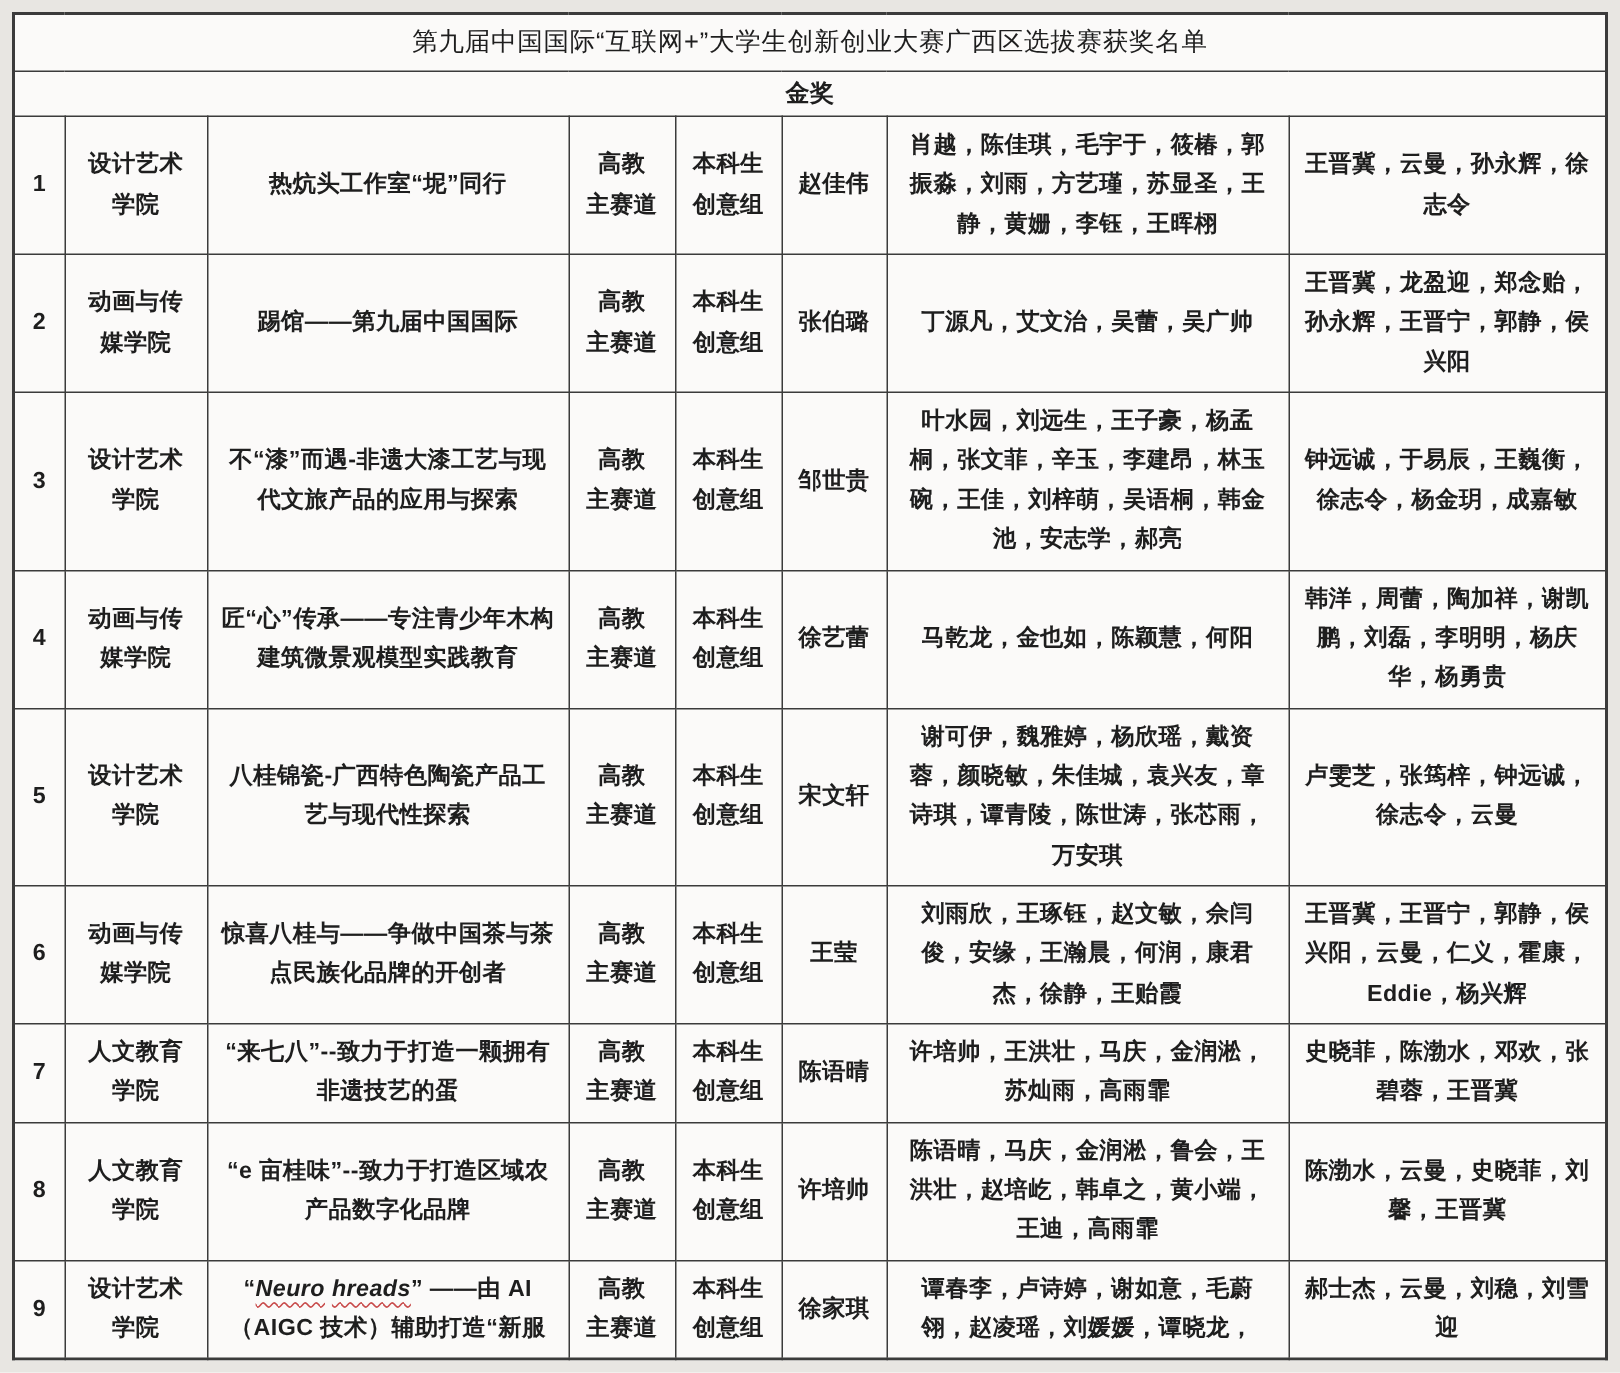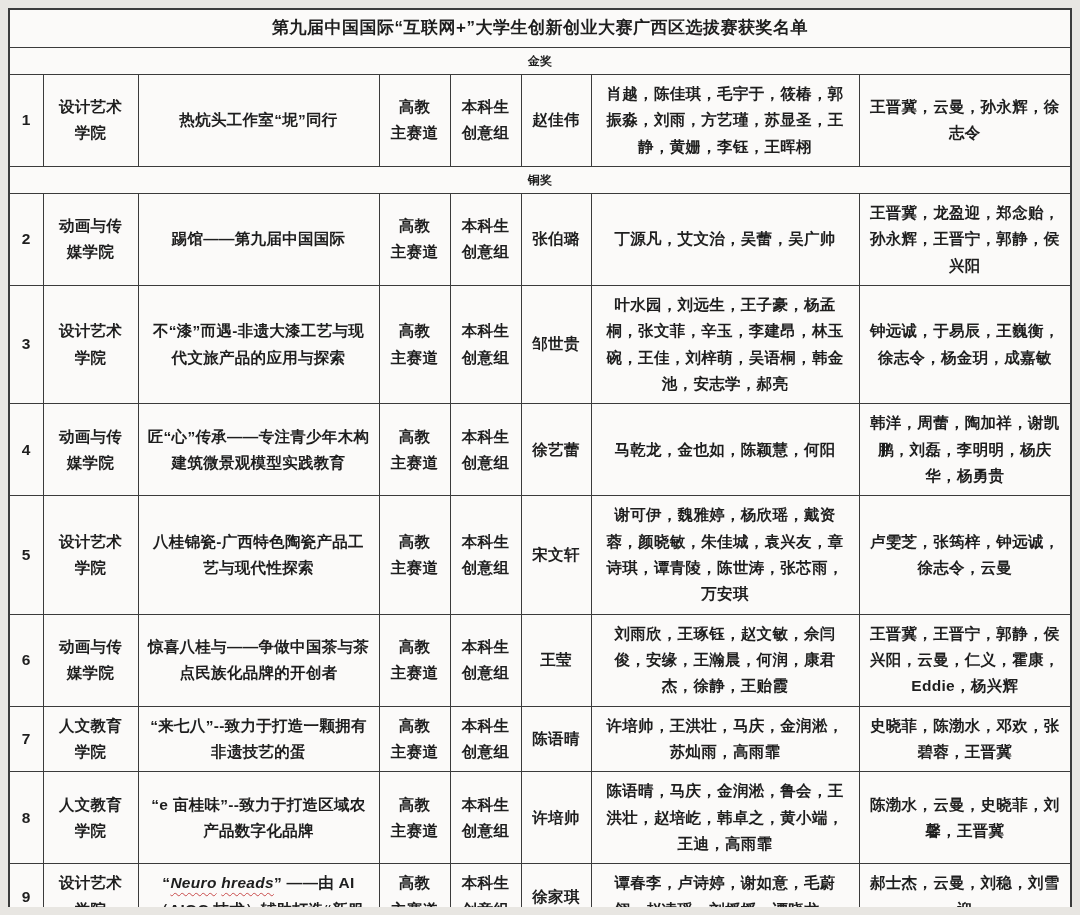--- a/index.html
+++ b/index.html
@@ -36,28 +36,28 @@
     vertical-align:middle;
     font-size:15.5px;
     font-weight:600;
     line-height:1.7;
     padding:6px 8px;
     letter-spacing:.3px;
     word-break:break-word;
   }
   th.title-cell{
     font-size:17px;
-    font-weight:700;
+    font-weight:400;
     height:38px;
     padding:4px 8px;
     letter-spacing:.5px;
   }
   td.section-cell{
     font-weight:700;
-    font-size:12px;
+    font-size:16px;
     height:27px;
     padding:1px 8px;
   }
   .c-no{width:34px;}
   .c-college{width:95px;}
   .c-project{width:241px;}
   .c-track{width:71px;}
   .c-group{width:71px;}
   .c-leader{width:70px;}
   .c-members{width:268px;}
@@ -104,23 +104,20 @@
     <td>热炕头工作室“坭”同行</td>
     <td class="pre">高教
 主赛道</td>
     <td class="pre">本科生
 创意组</td>
     <td>赵佳伟</td>
     <td>肖越，陈佳琪，毛宇于，筱椿，郭振淼，刘雨，方艺瑾，苏显圣，王静，黄姗，李钰，王晖栩</td>
     <td>王晋冀，云曼，孙永辉，徐志令</td>
   </tr>
 
-  <tr>
-    <td class="section-cell" colspan="8">铜奖</td>
-  </tr>
 
   <tr>
     <td>2</td>
     <td class="pre">动画与传
 媒学院</td>
     <td>踢馆——第九届中国国际</td>
     <td class="pre">高教
 主赛道</td>
     <td class="pre">本科生
 创意组</td>

